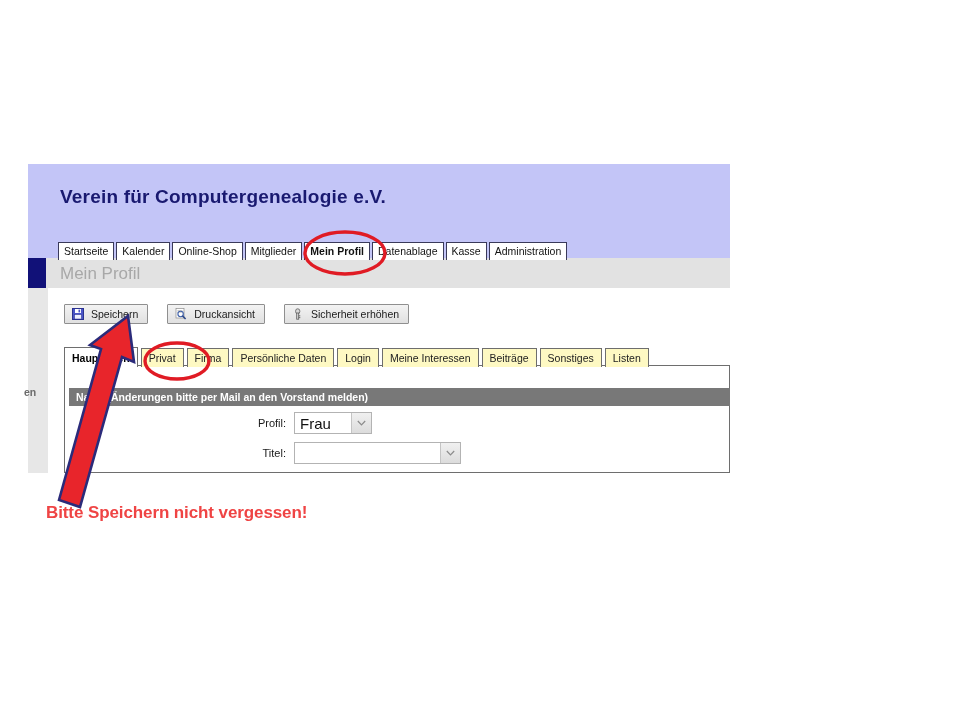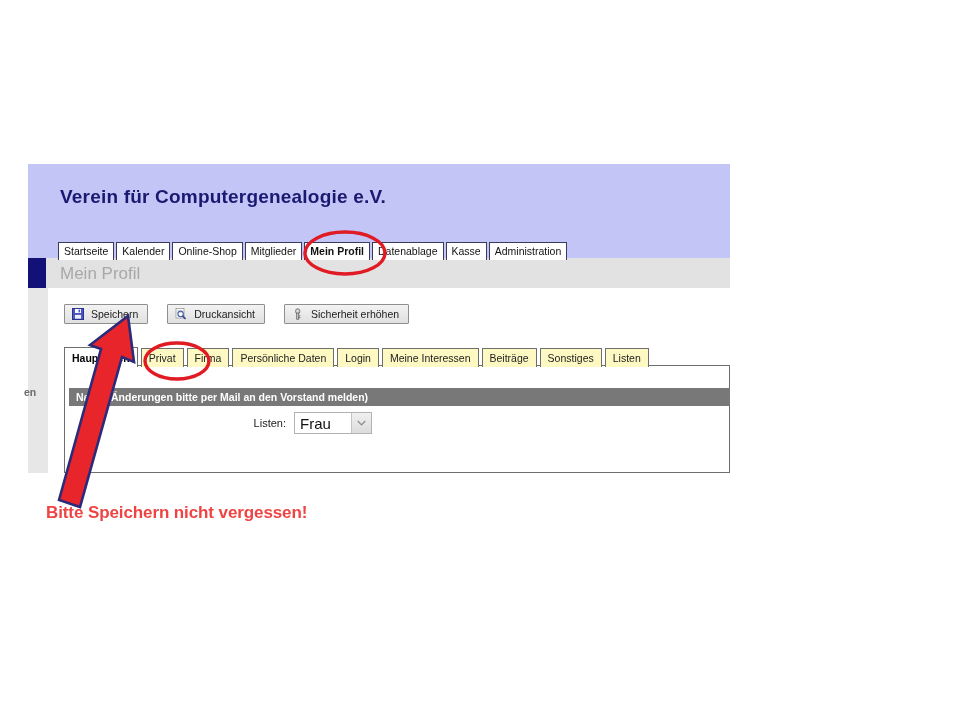--- a/index.html
+++ b/index.html
@@ -358,31 +358,42 @@
     <div class="subtab">Sonstiges</div>
     <div class="subtab">Listen</div>
   </div>
 
   <div class="panel"></div>
   <div class="panel-top-line"></div>
 
   <div class="section-head">Name (Änderungen bitte per Mail an den Vorstand melden)</div>
 
   <div class="form-row" id="row-anrede">
-    <span class="lbl">Listen:</span>
+    <span class="lbl">Profil:</span>
     <span class="sel">
       <span>Frau</span>
       <span class="arrowbox">
         <svg class="chev" viewBox="0 0 9 6">
             <path d="M0.8 1 L4.5 4.8 L8.2 1" fill="none" stroke="#8b8b8b" stroke-width="1.2"></path>
           </svg>
       </span>
     </span>
   </div>
 
+  <div class="form-row" id="row-titel">
+    <span class="lbl">Titel:</span>
+    <span class="sel">
+      <span></span>
+      <span class="arrowbox">
+        <svg class="chev" viewBox="0 0 9 6">
+            <path d="M0.8 1 L4.5 4.8 L8.2 1" fill="none" stroke="#8b8b8b" stroke-width="1.2"></path>
+          </svg>
+      </span>
+    </span>
+  </div>
 
 </div>
 
 <svg id="annotations" viewBox="0 0 960 720">
 
   <ellipse cx="345" cy="253" rx="40" ry="21" fill="none" stroke="#E01B24" stroke-width="3.4"></ellipse>
 
   <ellipse cx="177" cy="361" rx="32" ry="18" fill="none" stroke="#E01B24" stroke-width="3.4"></ellipse>
 
   <g>

